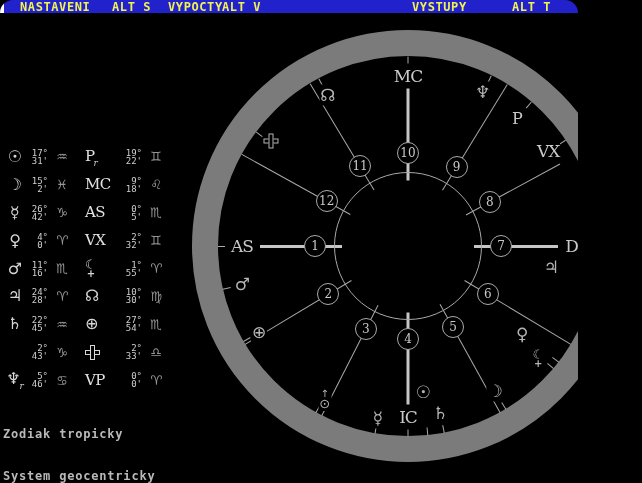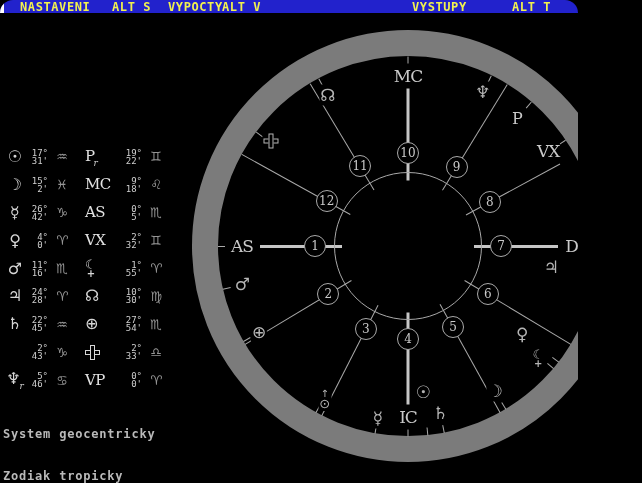--- a/index.html
+++ b/index.html
@@ -307,19 +307,19 @@
       <div class="wglyph" style="left: 324.613px; top: 396.435px;"><span class="g-uranus sym">
           <span class="up">↑</span>
           <span class="circ">⊙</span>
         </span></div>
       <div class="wglyph" style="left: 259.044px; top: 332px;"><span class="sym">⊕</span></div>
       <div class="wglyph" style="left: 242.357px; top: 284.242px;"><span class="sym">♂</span></div>
       <div class="wglyph" style="left: 271.433px; top: 143.09px;"><span class="g-cross sym"></span></div>
     </div>
 
   <div class="footer">
+    <div>Zodiak tropicky</div>
     <div>System geocentricky</div>
-    <div>Zodiak tropicky</div>
     
     
     
   </div>
 </div>
 
 </body></html>

